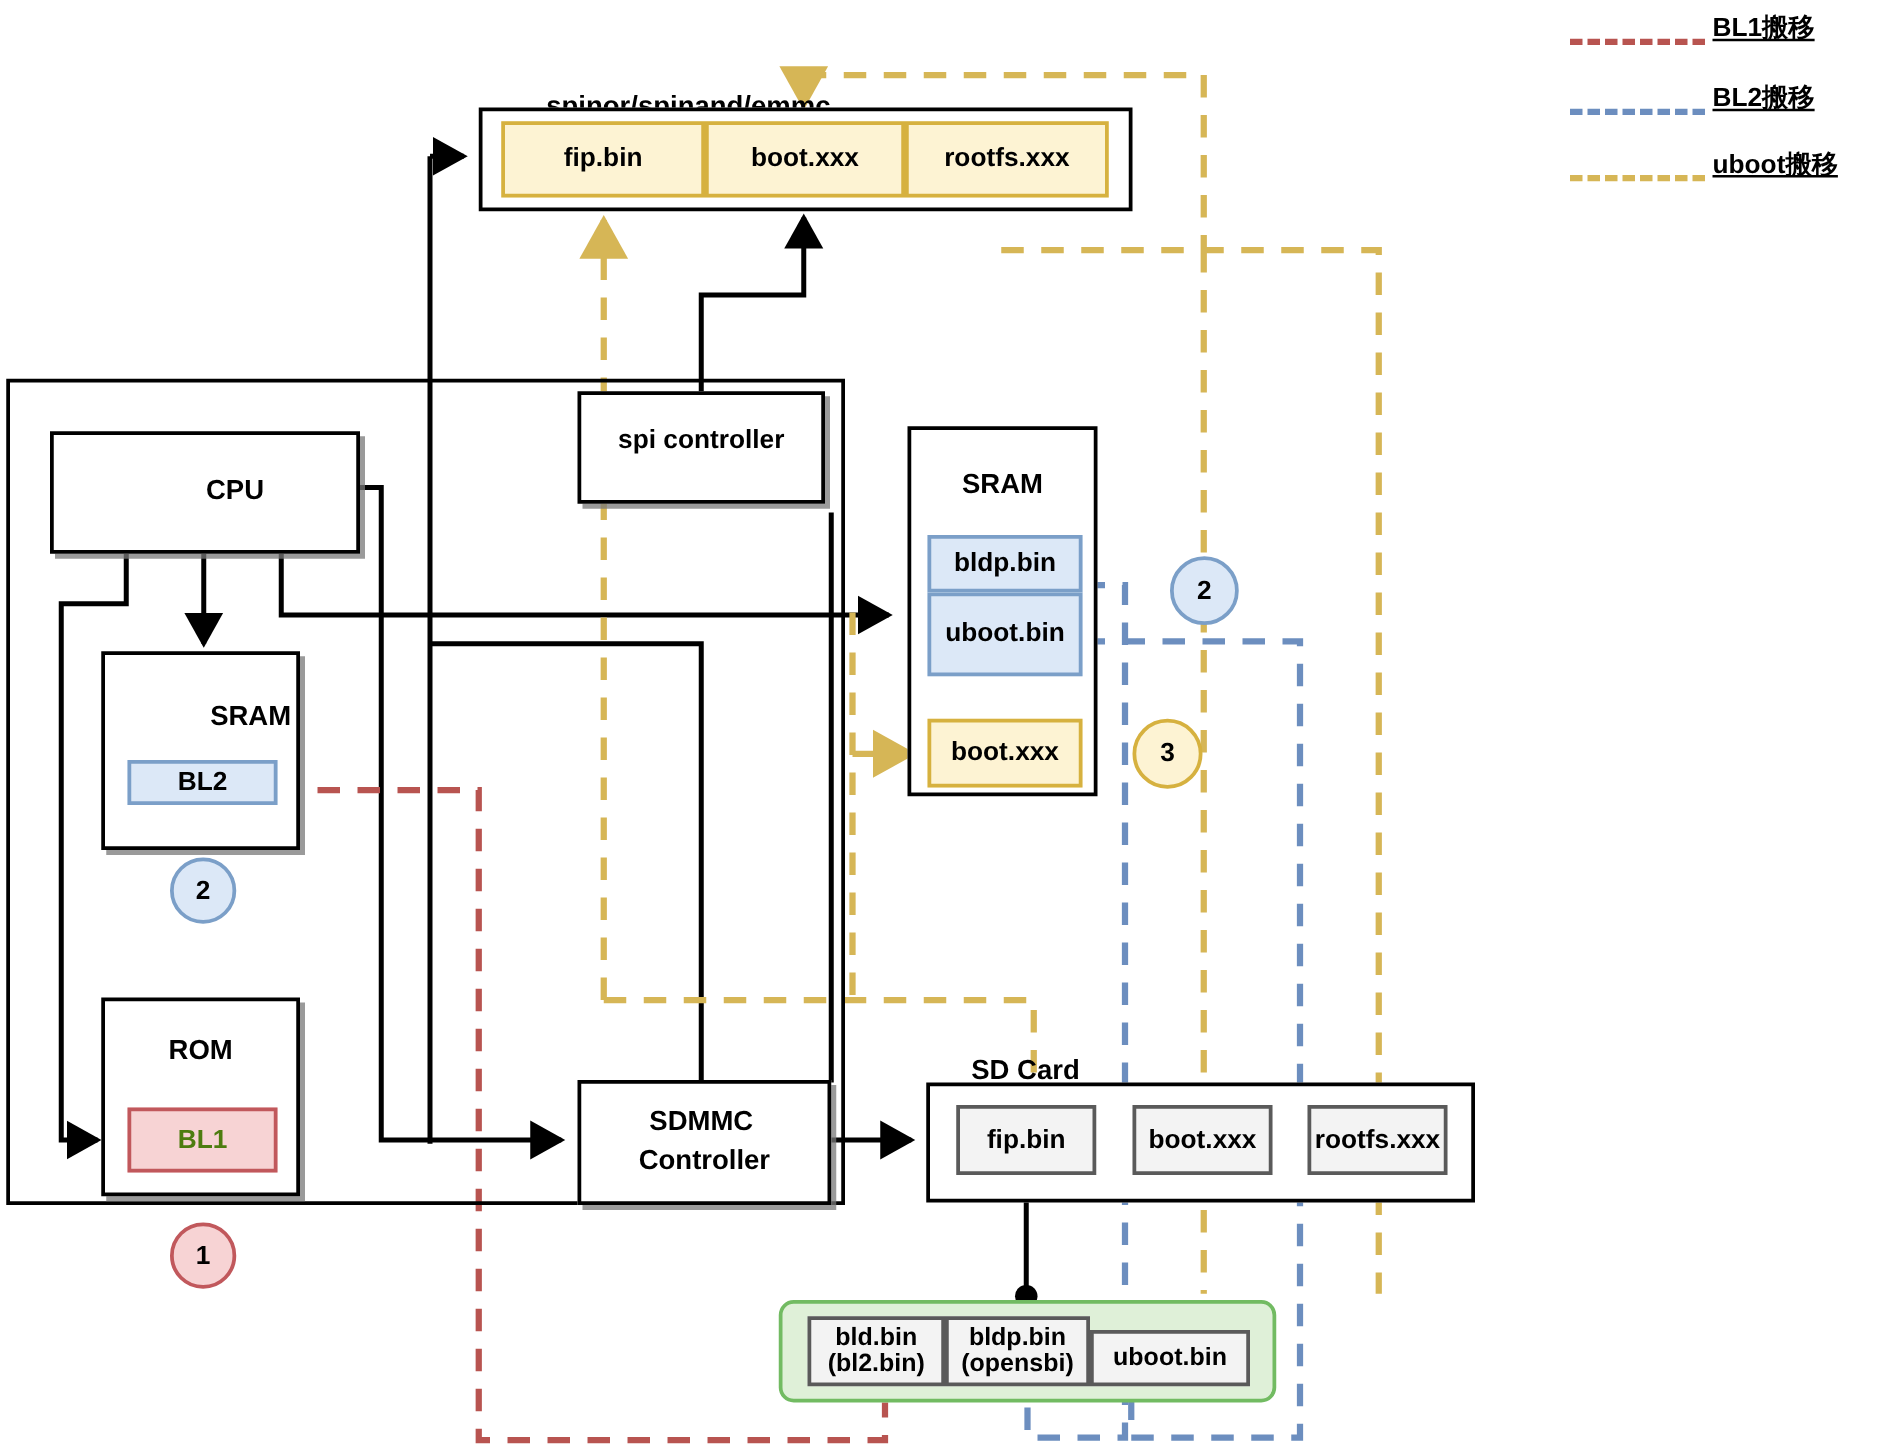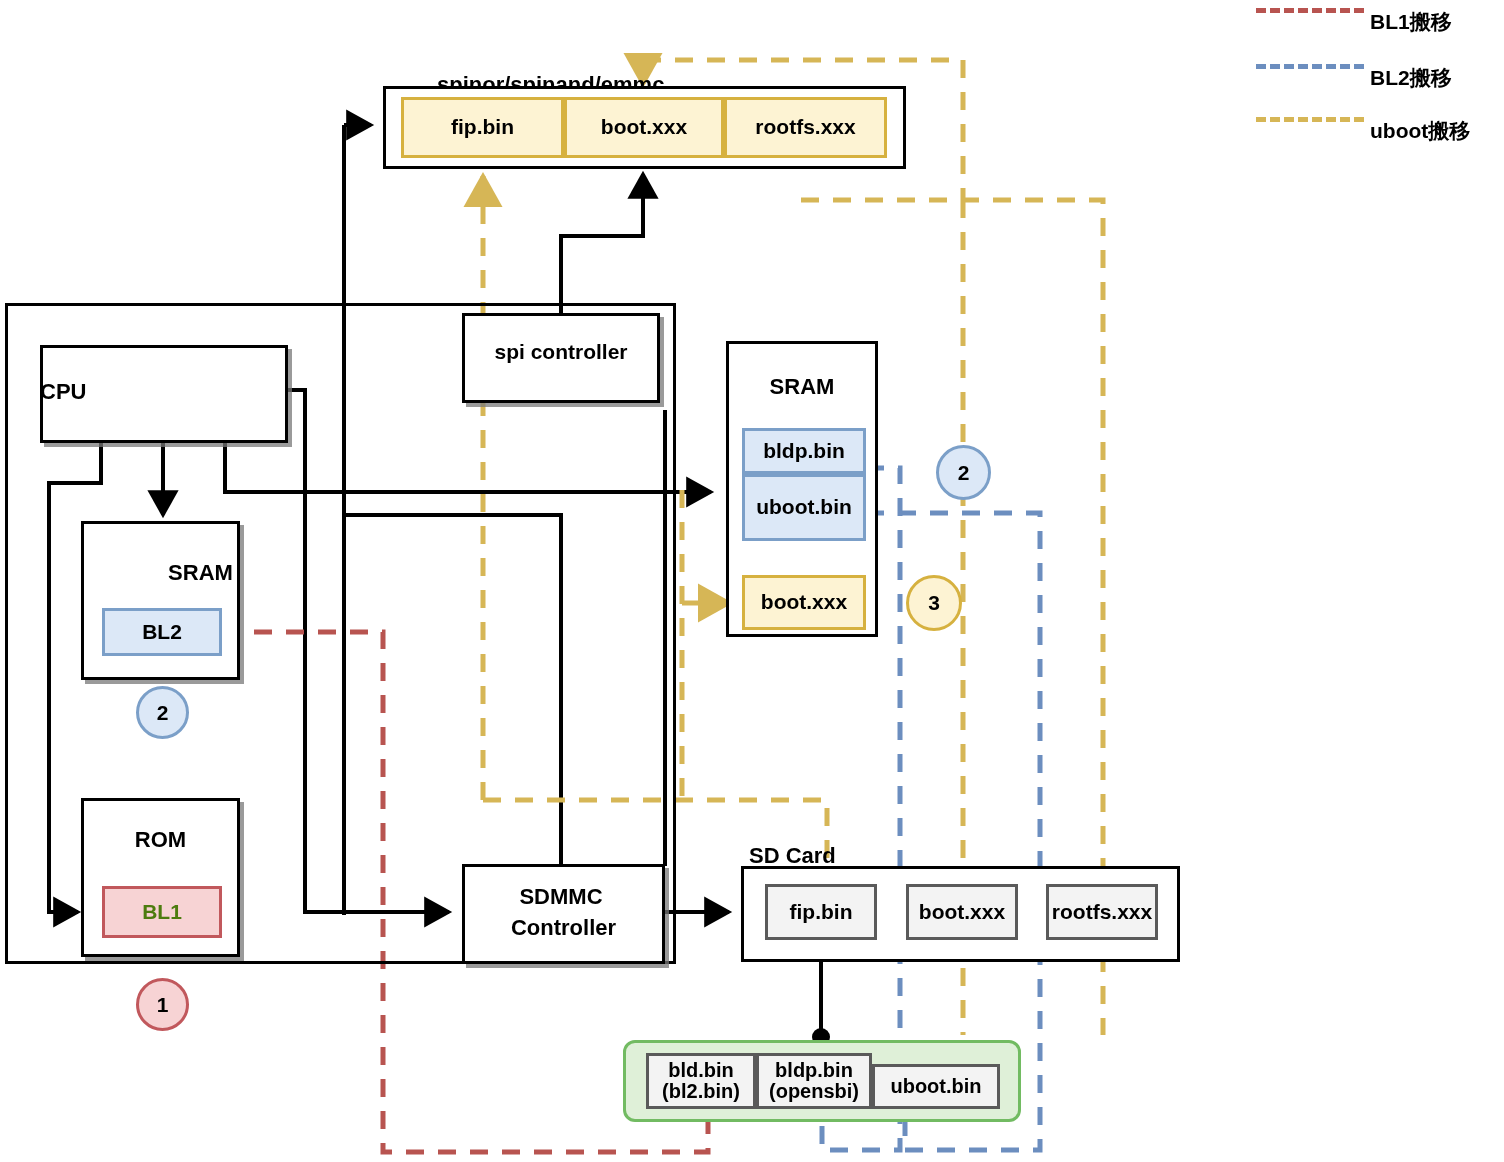--- a/index.html
+++ b/index.html
@@ -72,21 +72,21 @@
   }
   .badge-blue { background: #dce8f7; border: 3px solid #7b9fc8; color:#000; }
   .badge-red  { background: #f7d3d4; border: 3px solid #c1585c; color:#000; }
   .badge-yellow { background: #fdf3d3; border: 3px solid #d6b13f; color:#000; }
   .greenwrap {
     position: absolute;
     background: #dff0d8;
     border: 3px solid #72bb62;
     border-radius: 12px;
   }
-  .legend-row { position: absolute; display: flex; align-items: flex-start; }
+  .legend-row { position: absolute; display: flex; align-items: flex-end; text-decoration: underline; }
   .legend-text { font-weight: bold; font-size: 21px; color: #000; margin-left: 6px; }
   .legend-line { width: 108px; height: 0; border-top: 5px dashed; }
 </style>
 </head>
 <body>
 
 <div id="stage">
 
   <svg id="wires" viewBox="0 0 1504 1162">
     <defs>
@@ -158,25 +158,25 @@
   <div class="lbl" style="left:437px; top:38px; font-size:22px;margin-top:34px;">spinor/spinand/emmc</div>
 
   <div class="box" style="left:383px; top:86px; width:523px; height:83px;"></div>
   <div class="part yellowpart" style="left:401px; top:97px; width:163px; height:61px; font-size:21px;">fip.bin</div>
   <div class="part yellowpart" style="left:564px; top:97px; width:160px; height:61px; font-size:21px;">boot.xxx</div>
   <div class="part yellowpart" style="left:724px; top:97px; width:163px; height:61px; font-size:21px;">rootfs.xxx</div>
 
   <div class="box" style="left:5px; top:303px; width:671px; height:661px; background:transparent;"></div>
 
   <div class="box shadowed" style="left:40px; top:345px; width:248px; height:98px;"></div>
-  <div class="lbl" style="left:40px; top:379px; width:296px; text-align:left; font-size:22px;">CPU</div>
+  <div class="lbl" style="left:40px; top:379px; width:296px; text-align:center; font-size:22px;">CPU</div>
 
   <div class="box shadowed" style="left:81px; top:521px; width:159px; height:159px;"></div>
   <div class="lbl" style="left:81px; top:560px; width:159px; text-align:center; font-size:22px;margin-left:40px;">SRAM</div>
-  <div class="part bluepart" style="left:102px; top:608px; width:120px; height:48px; font-size:21px;">BL2</div>
+  <div class="part bluepart" style="left:102px; top:608px; width:120px; height:36px; font-size:21px;">BL2</div>
   <div class="badge badge-blue" style="left:136px; top:686px; width:53px; height:53px;">2</div>
 
   <div class="box shadowed" style="left:81px; top:798px; width:159px; height:159px;"></div>
   <div class="lbl" style="left:81px; top:827px; width:159px; text-align:center; font-size:22px;">ROM</div>
   <div class="part redpart" style="left:102px; top:886px; width:120px; height:52px; font-size:21px;">BL1</div>
   <div class="badge badge-red" style="left:136px; top:978px; width:53px; height:53px;">1</div>
 
   <div class="box shadowed" style="left:462px; top:313px; width:198px; height:90px;"></div>
   <div class="lbl" style="left:462px; top:340px; width:198px; text-align:center; font-size:21px;">spi controller</div>
 
@@ -185,21 +185,21 @@
   <div class="lbl" style="left:462px; top:915px; width:203px; text-align:center; font-size:22px;">Controller</div>
 
   <div class="box" style="left:726px; top:341px; width:152px; height:296px;"></div>
   <div class="lbl" style="left:726px; top:374px; width:152px; text-align:center; font-size:22px;">SRAM</div>
   <div class="part bluepart" style="left:742px; top:428px; width:124px; height:46px; font-size:21px;">bldp.bin</div>
   <div class="part bluepart" style="left:742px; top:474px; width:124px; height:67px; font-size:21px;">uboot.bin</div>
   <div class="part yellowpart" style="left:742px; top:575px; width:124px; height:55px; font-size:21px;">boot.xxx</div>
   <div class="badge badge-blue" style="left:936px; top:445px; width:55px; height:55px;">2</div>
   <div class="badge badge-yellow" style="left:906px; top:575px; width:56px; height:56px;">3</div>
 
-  <div class="lbl" style="left:749px; top:843px; font-size:22px;">SD Card</div>
+  <div class="lbl" style="left:777px; top:843px; font-size:22px;">SD Card</div>
   <div class="box" style="left:741px; top:866px; width:439px; height:96px;"></div>
   <div class="part graypart" style="left:765px; top:884px; width:112px; height:56px; font-size:21px;">fip.bin</div>
   <div class="part graypart" style="left:906px; top:884px; width:112px; height:56px; font-size:21px;">boot.xxx</div>
   <div class="part graypart" style="left:1046px; top:884px; width:112px; height:56px; font-size:21px;">rootfs.xxx</div>
 
   <div class="greenwrap" style="left:623px; top:1040px; width:398px; height:82px;"></div>
   <div class="part graypart" style="left:646px; top:1053px; width:110px; height:56px; font-size:20px; flex-direction:column;">
     <span>bld.bin</span>
     <span>(bl2.bin)</span>
   </div>

